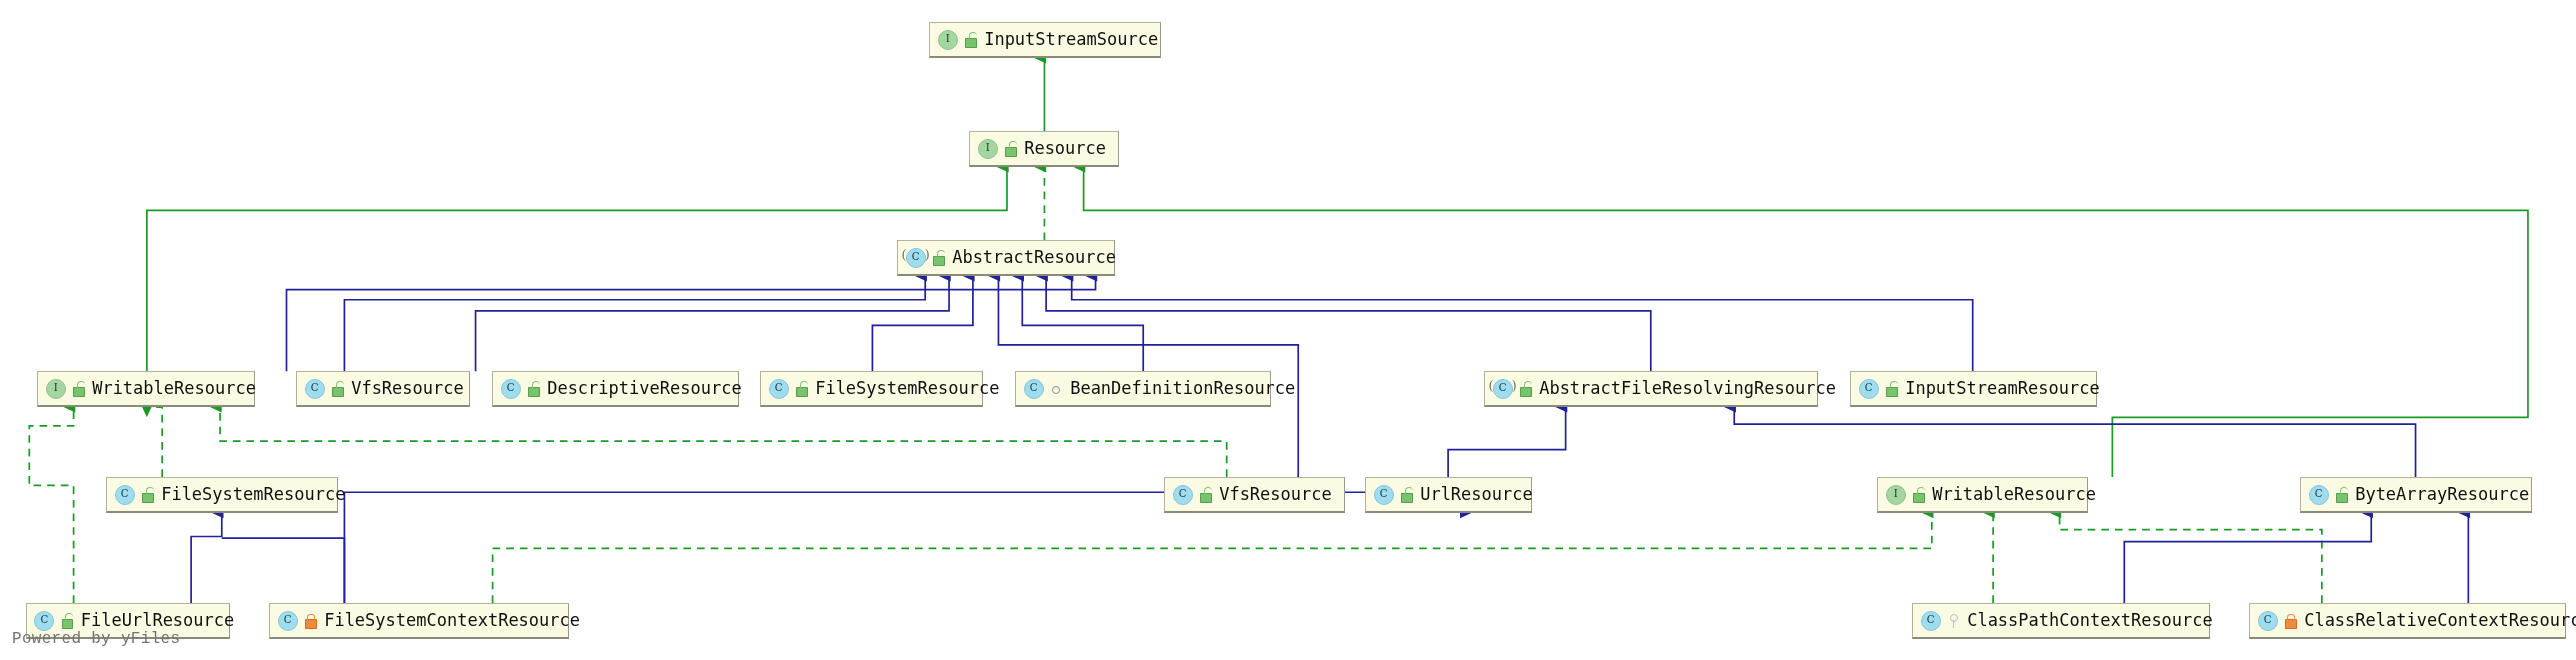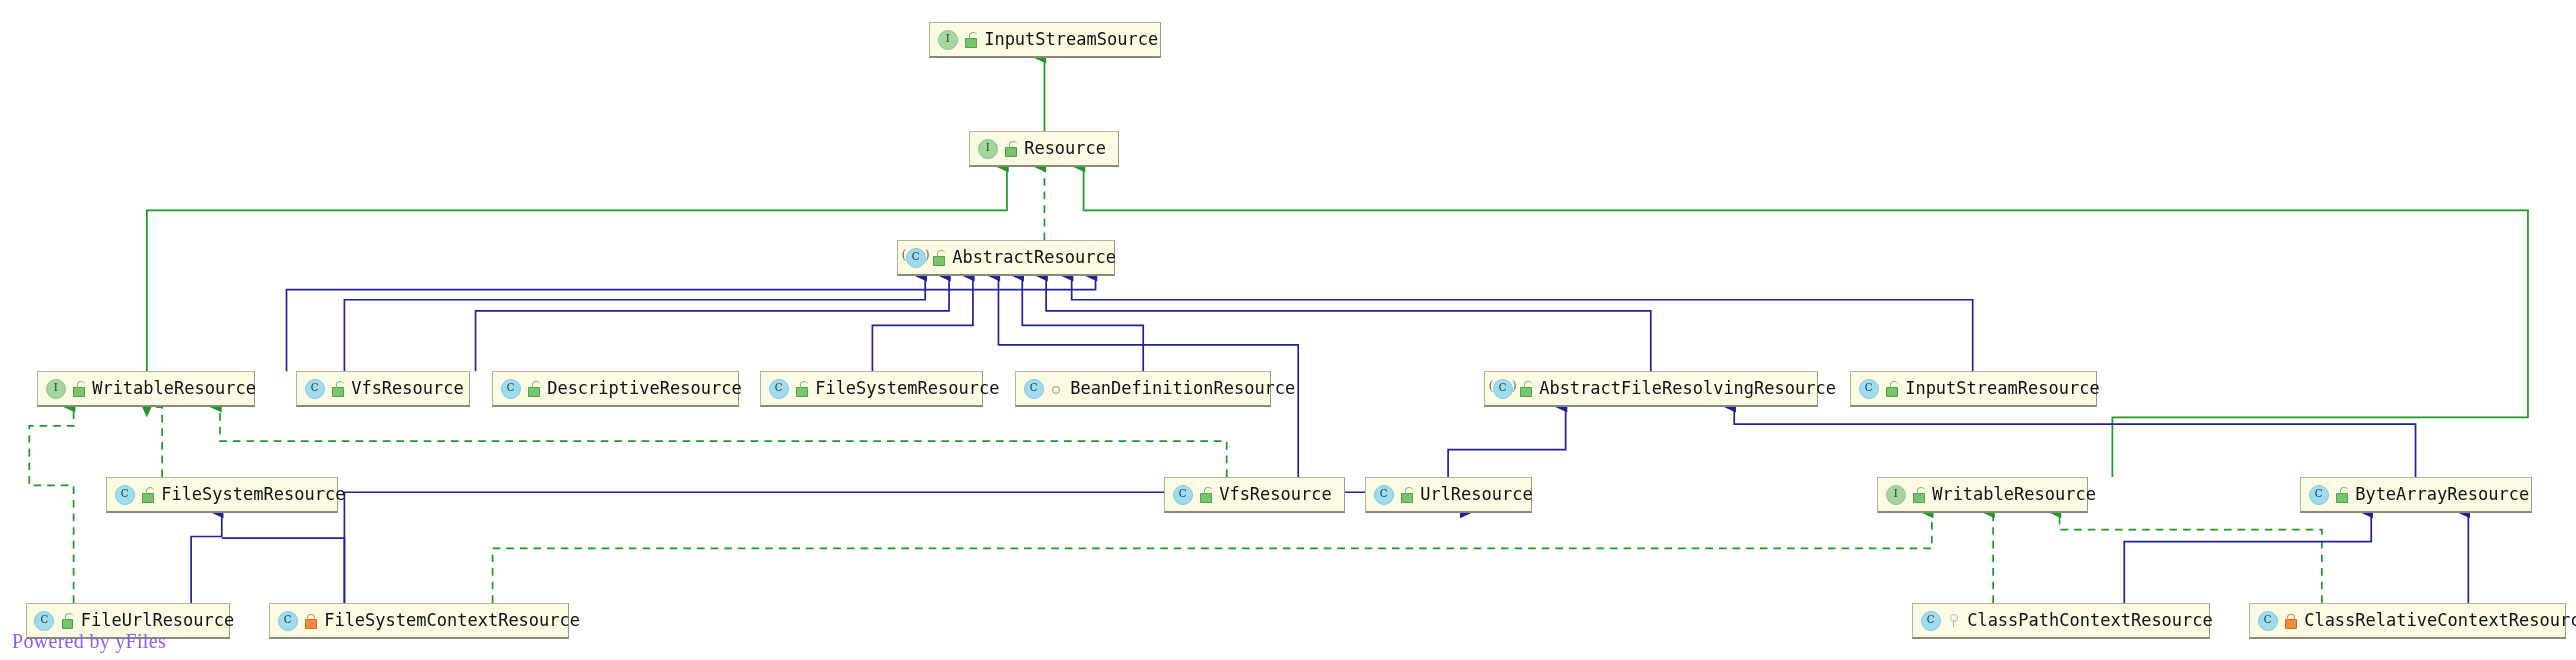--- a/index.html
+++ b/index.html
@@ -106,23 +106,23 @@
   
   .vis.pkg::before{
     content:"";position:absolute;left:2.6px;top:4.3px;width:6px;height:6px;
     border:0.9px solid #8d8d8d;border-radius:50%;background:#fbfbe4;
   }
 
   
   .watermark{
     position:absolute;
     left:12px;top:630px;
-    font-family:Liberation Serif, serif;
-    font-size:20px;
-    color:#8b5cf6;
+    font-family:Liberation Mono, monospace;
+    font-size:16px;
+    color:#737373;
     letter-spacing:0.3px;
     user-select:none;
   }
 </style>
 </head>
 <body>
 
 <div id="stage">
 
   <svg id="edges" viewBox="0 0 3024 775" xmlns="http://www.w3.org/2000/svg">

